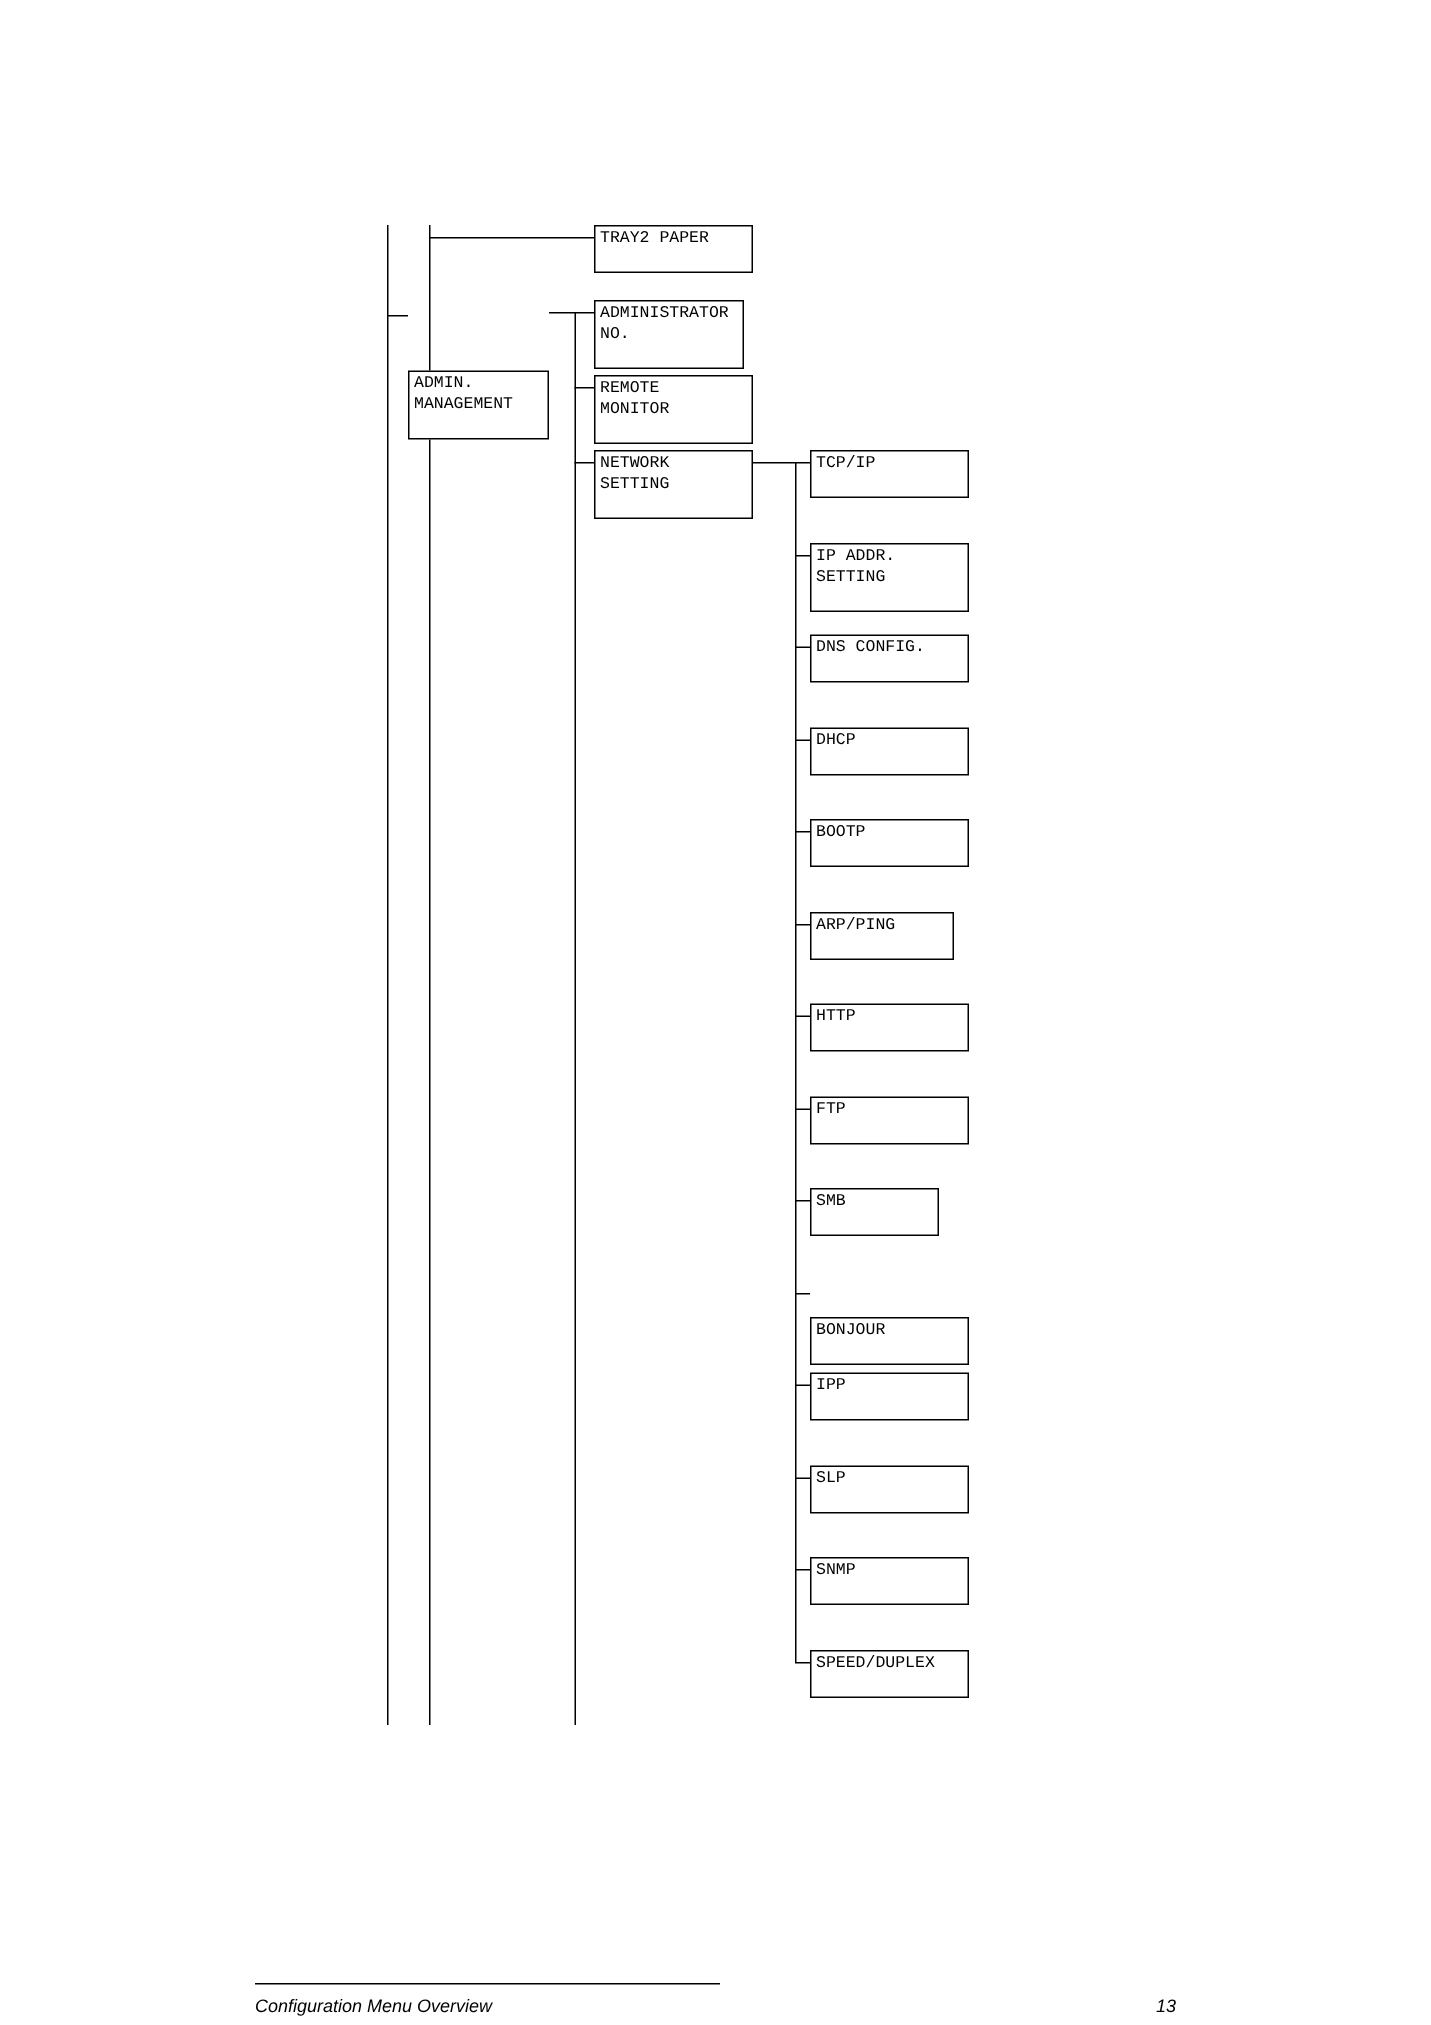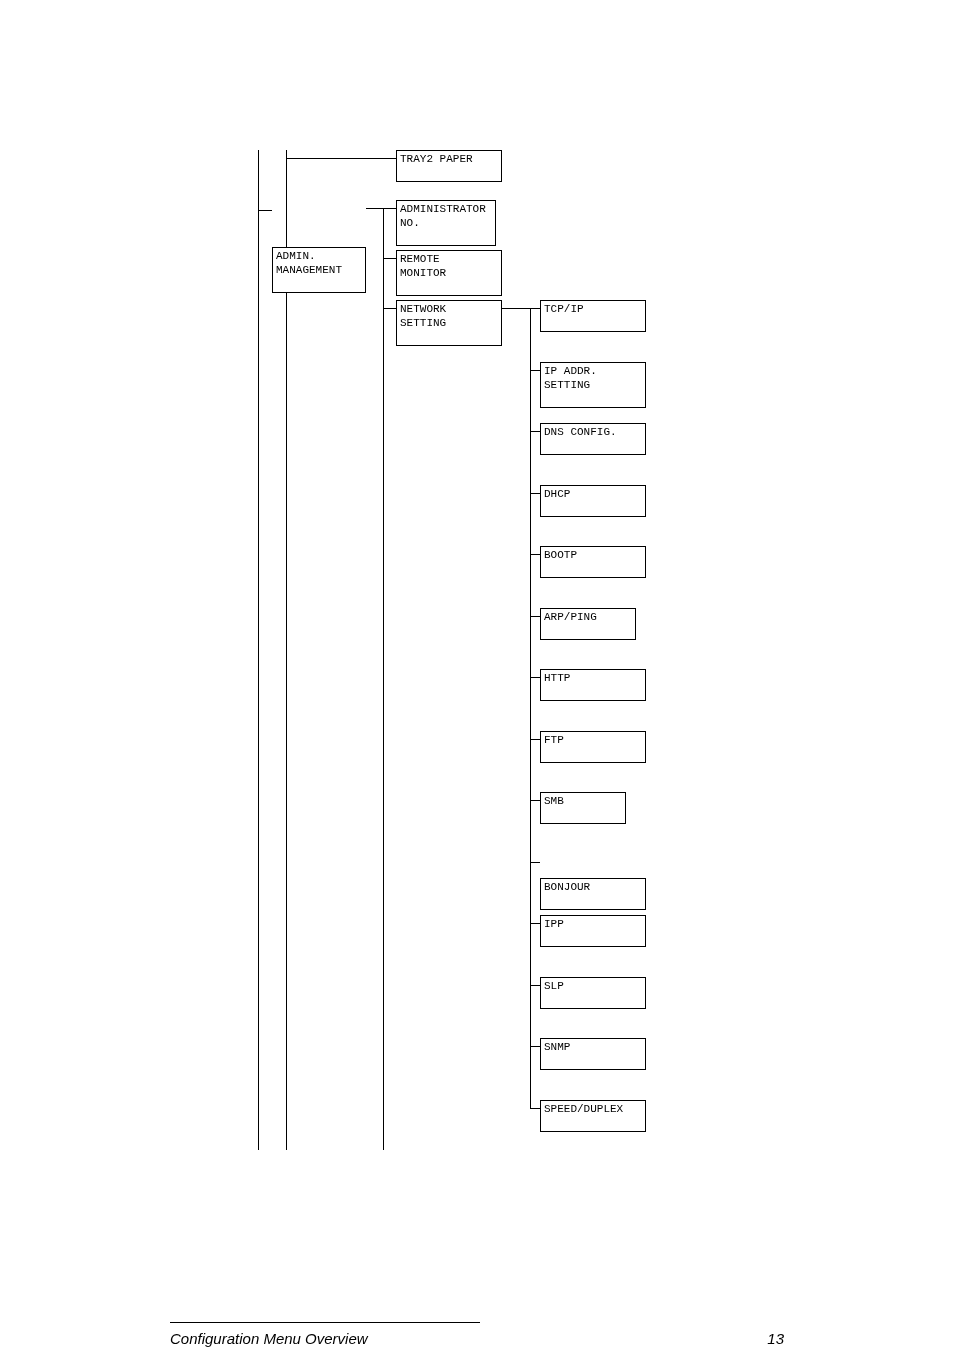--- a/index.html
+++ b/index.html
@@ -45,21 +45,21 @@
     top: 1172px;
     height: 1px;
     background: #000;
   }
   .footer {
     position: absolute;
     left: 170px;
     right: 170px;
     top: 1180px;
     font-style: italic;
-    font-size: 15px;
+    font-size: 12px;
     display: flex;
     justify-content: space-between;
   }
   .footer .title {
     font-weight: 500;
   }
   .footer .pn {
     font-weight: 500;
   }
 </style>

